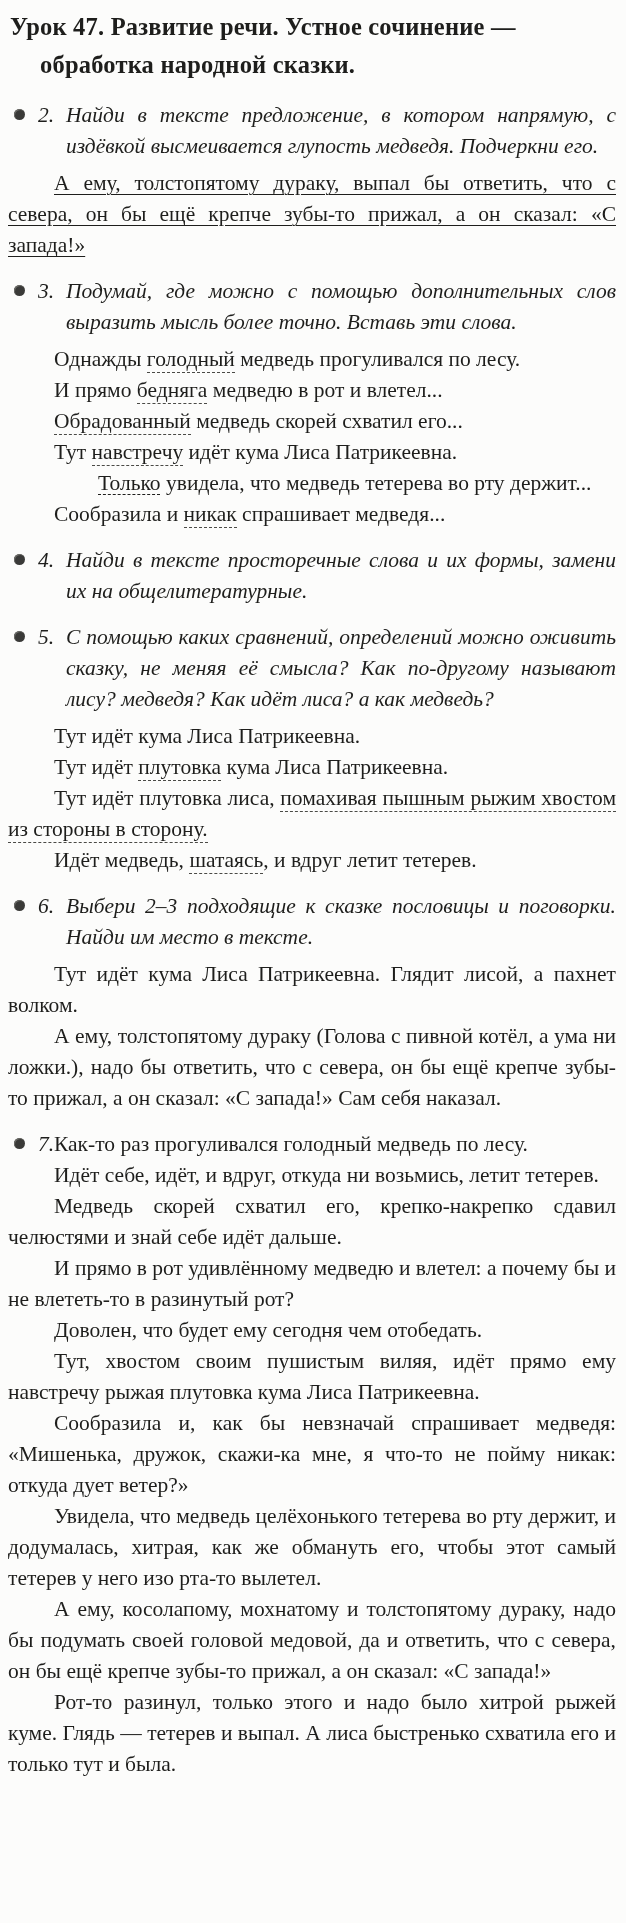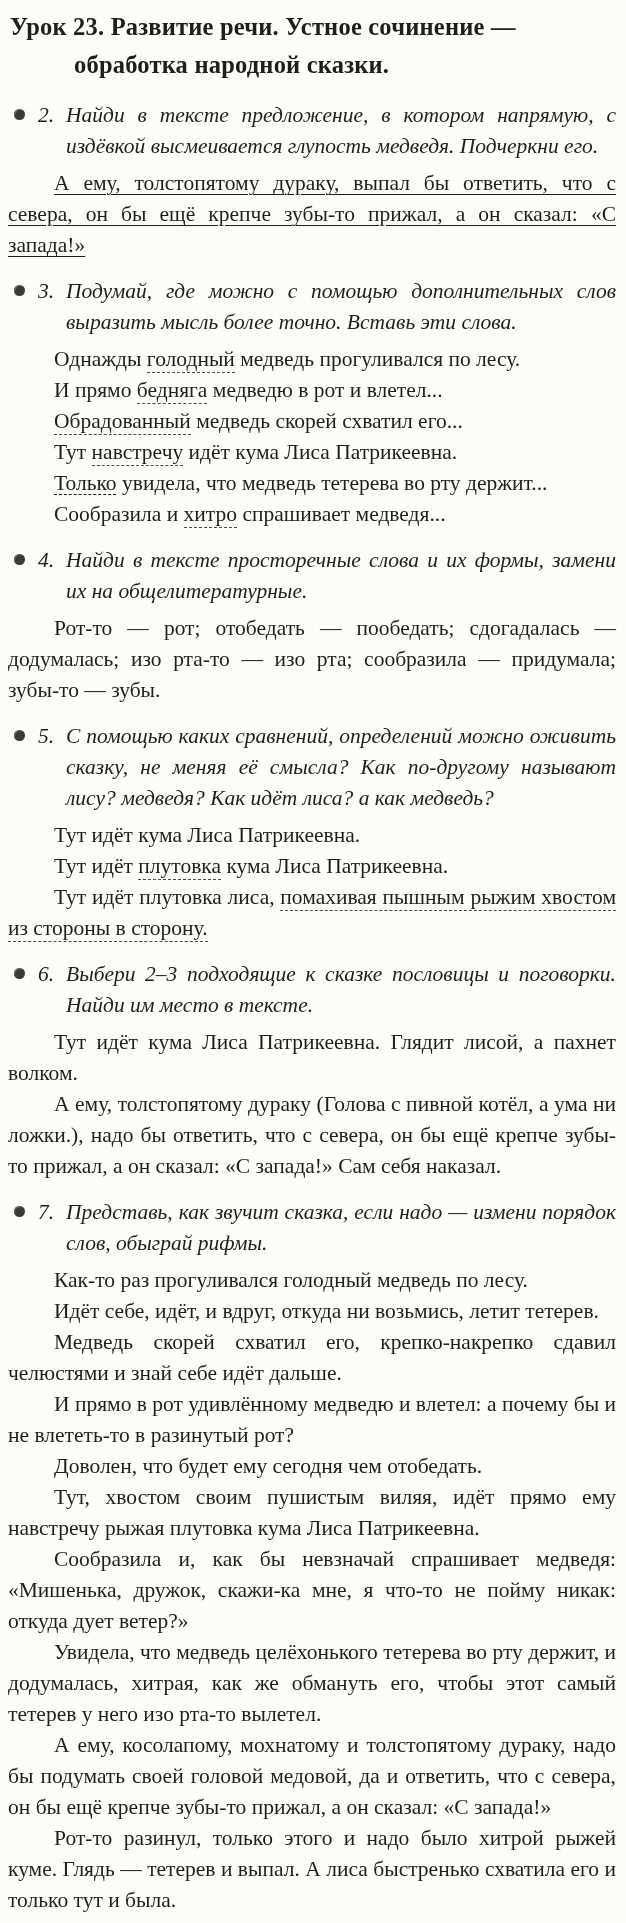--- a/index.html
+++ b/index.html
@@ -17,21 +17,21 @@
     text-align:justify;
   }
   .h1{
     font-weight:bold;
     font-size:24.5px;
     line-height:38px;
     text-align:left;
     margin:0 0 16px 6px;
     letter-spacing:.2px;
   }
-  .h1 .line2{display:block;margin-left:64px;}
+  .h1 .line2{display:block;margin-left:30px;}
   .task{
     position:relative;
     padding-left:62px;
     padding-right:4px;
     font-style:italic;
     margin:15px 0 6px 0;
     text-align:justify;
   }
   .task .bullet{
     position:absolute;
@@ -58,50 +58,51 @@
   .u2{
     text-underline-offset:3px;
     text-decoration-thickness:1.3px;
     border-bottom:1.2px dashed #4a4a46;
     padding-bottom:1px;
   }
   .ud{
     text-decoration:underline dashed;
     text-underline-offset:4px;
     text-decoration-thickness:1.2px;
+    margin-left:44px;
   }
 </style>
 </head>
 <body>
 
 <div class="page">
   <div class="h1">
-    <span class="line1">Урок 23. Развитие речи. Устное сочинение —</span>
+    <span class="line1">Урок 47. Развитие речи. Устное сочинение —</span>
     <span class="line2">обработка народной сказки.</span>
   </div>
   <div id="content">
       <div class="task"><span class="bullet"></span><span class="num">2.</span><span>Найди в тексте предложение, в котором напрямую, с издёвкой высмеивается глупость медведя. Подчеркни его.</span></div>
       <div class="p"><span class="u1">А ему, толстопятому дураку, выпал бы ответить, что с севера, он бы ещё крепче зубы-то прижал, а он сказал: «С запада!»</span></div>
       <div class="task"><span class="bullet"></span><span class="num">3.</span><span>Подумай, где можно с помощью дополнительных слов выразить мысль более точно. Вставь эти слова.</span></div>
       <div class="p"><span>Однажды </span><span class="u2">голодный</span><span> медведь прогуливался по лесу.</span></div>
       <div class="p"><span>И прямо </span><span class="u2">бедняга</span><span> медведю в рот и влетел...</span></div>
       <div class="p"><span class="u2">Обрадованный</span><span> медведь скорей схватил его...</span></div>
       <div class="p"><span>Тут </span><span class="u2">навстречу</span><span> идёт кума Лиса Патрикеевна.</span></div>
       <div class="p"><span class="ud">Только</span><span> увидела, что медведь тетерева во рту держит...</span></div>
-      <div class="p"><span>Сообразила и </span><span class="u2">хитро</span><span> спрашивает медведя...</span></div>
+      <div class="p"><span>Сообразила и </span><span class="u2">никак</span><span> спрашивает медведя...</span></div>
       <div class="task"><span class="bullet"></span><span class="num">4.</span><span>Найди в тексте просторечные слова и их формы, замени их на общелитературные.</span></div>
-      <div class="p"><span>Рот-то — рот; отобедать — пообедать; сдогадалась — додумалась; изо рта-то — изо рта; сообразила — придумала; зубы-то — зубы.</span></div>
       <div class="task"><span class="bullet"></span><span class="num">5.</span><span>С помощью каких сравнений, определений можно оживить сказку, не меняя её смысла? Как по-другому называют лису? медведя? Как идёт лиса? а как медведь?</span></div>
       <div class="p"><span>Тут идёт кума Лиса Патрикеевна.</span></div>
       <div class="p"><span>Тут идёт </span><span class="u2">плутовка</span><span> кума Лиса Патрикеевна.</span></div>
       <div class="p"><span>Тут идёт плутовка лиса, </span><span class="u2">помахивая пышным рыжим хвостом из стороны в сторону.</span></div>
+      <div class="p"><span>Идёт медведь, </span><span class="u2">шатаясь</span><span>, и вдруг летит тетерев.</span></div>
       <div class="task"><span class="bullet"></span><span class="num">6.</span><span>Выбери 2–3 подходящие к сказке пословицы и поговорки. Найди им место в тексте.</span></div>
       <div class="p"><span>Тут идёт кума Лиса Патрикеевна. Глядит лисой, а пахнет волком.</span></div>
       <div class="p"><span>А ему, толстопятому дураку (Голова с пивной котёл, а ума ни ложки.), надо бы ответить, что с севера, он бы ещё крепче зубы-то прижал, а он сказал: «С запада!» Сам себя наказал.</span></div>
-      <div class="task"><span class="bullet"></span><span class="num">7.</span><span>Представь, как звучит сказка, если надо — измени порядок слов, обыграй рифмы.</span></div>
+      <div class="task"><span class="bullet"></span><span class="num">7.</span></div>
       <div class="p"><span>Как-то раз прогуливался голодный медведь по лесу.</span></div>
       <div class="p"><span>Идёт себе, идёт, и вдруг, откуда ни возьмись, летит тетерев.</span></div>
       <div class="p"><span>Медведь скорей схватил его, крепко-накрепко сдавил челюстями и знай себе идёт дальше.</span></div>
       <div class="p"><span>И прямо в рот удивлённому медведю и влетел: а почему бы и не влететь-то в разинутый рот?</span></div>
       <div class="p"><span>Доволен, что будет ему сегодня чем отобедать.</span></div>
       <div class="p"><span>Тут, хвостом своим пушистым виляя, идёт прямо ему навстречу рыжая плутовка кума Лиса Патрикеевна.</span></div>
       <div class="p"><span>Сообразила и, как бы невзначай спрашивает медведя: «Мишенька, дружок, скажи-ка мне, я что-то не пойму никак: откуда дует ветер?»</span></div>
       <div class="p"><span>Увидела, что медведь целёхонького тетерева во рту держит, и додумалась, хитрая, как же обмануть его, чтобы этот самый тетерев у него изо рта-то вылетел.</span></div>
       <div class="p"><span>А ему, косолапому, мохнатому и толстопятому дураку, надо бы подумать своей головой медовой, да и ответить, что с севера, он бы ещё крепче зубы-то прижал, а он сказал: «С запада!»</span></div>
       <div class="p"><span>Рот-то разинул, только этого и надо было хитрой рыжей куме. Глядь — тетерев и выпал. А лиса быстренько схватила его и только тут и была.</span></div>

